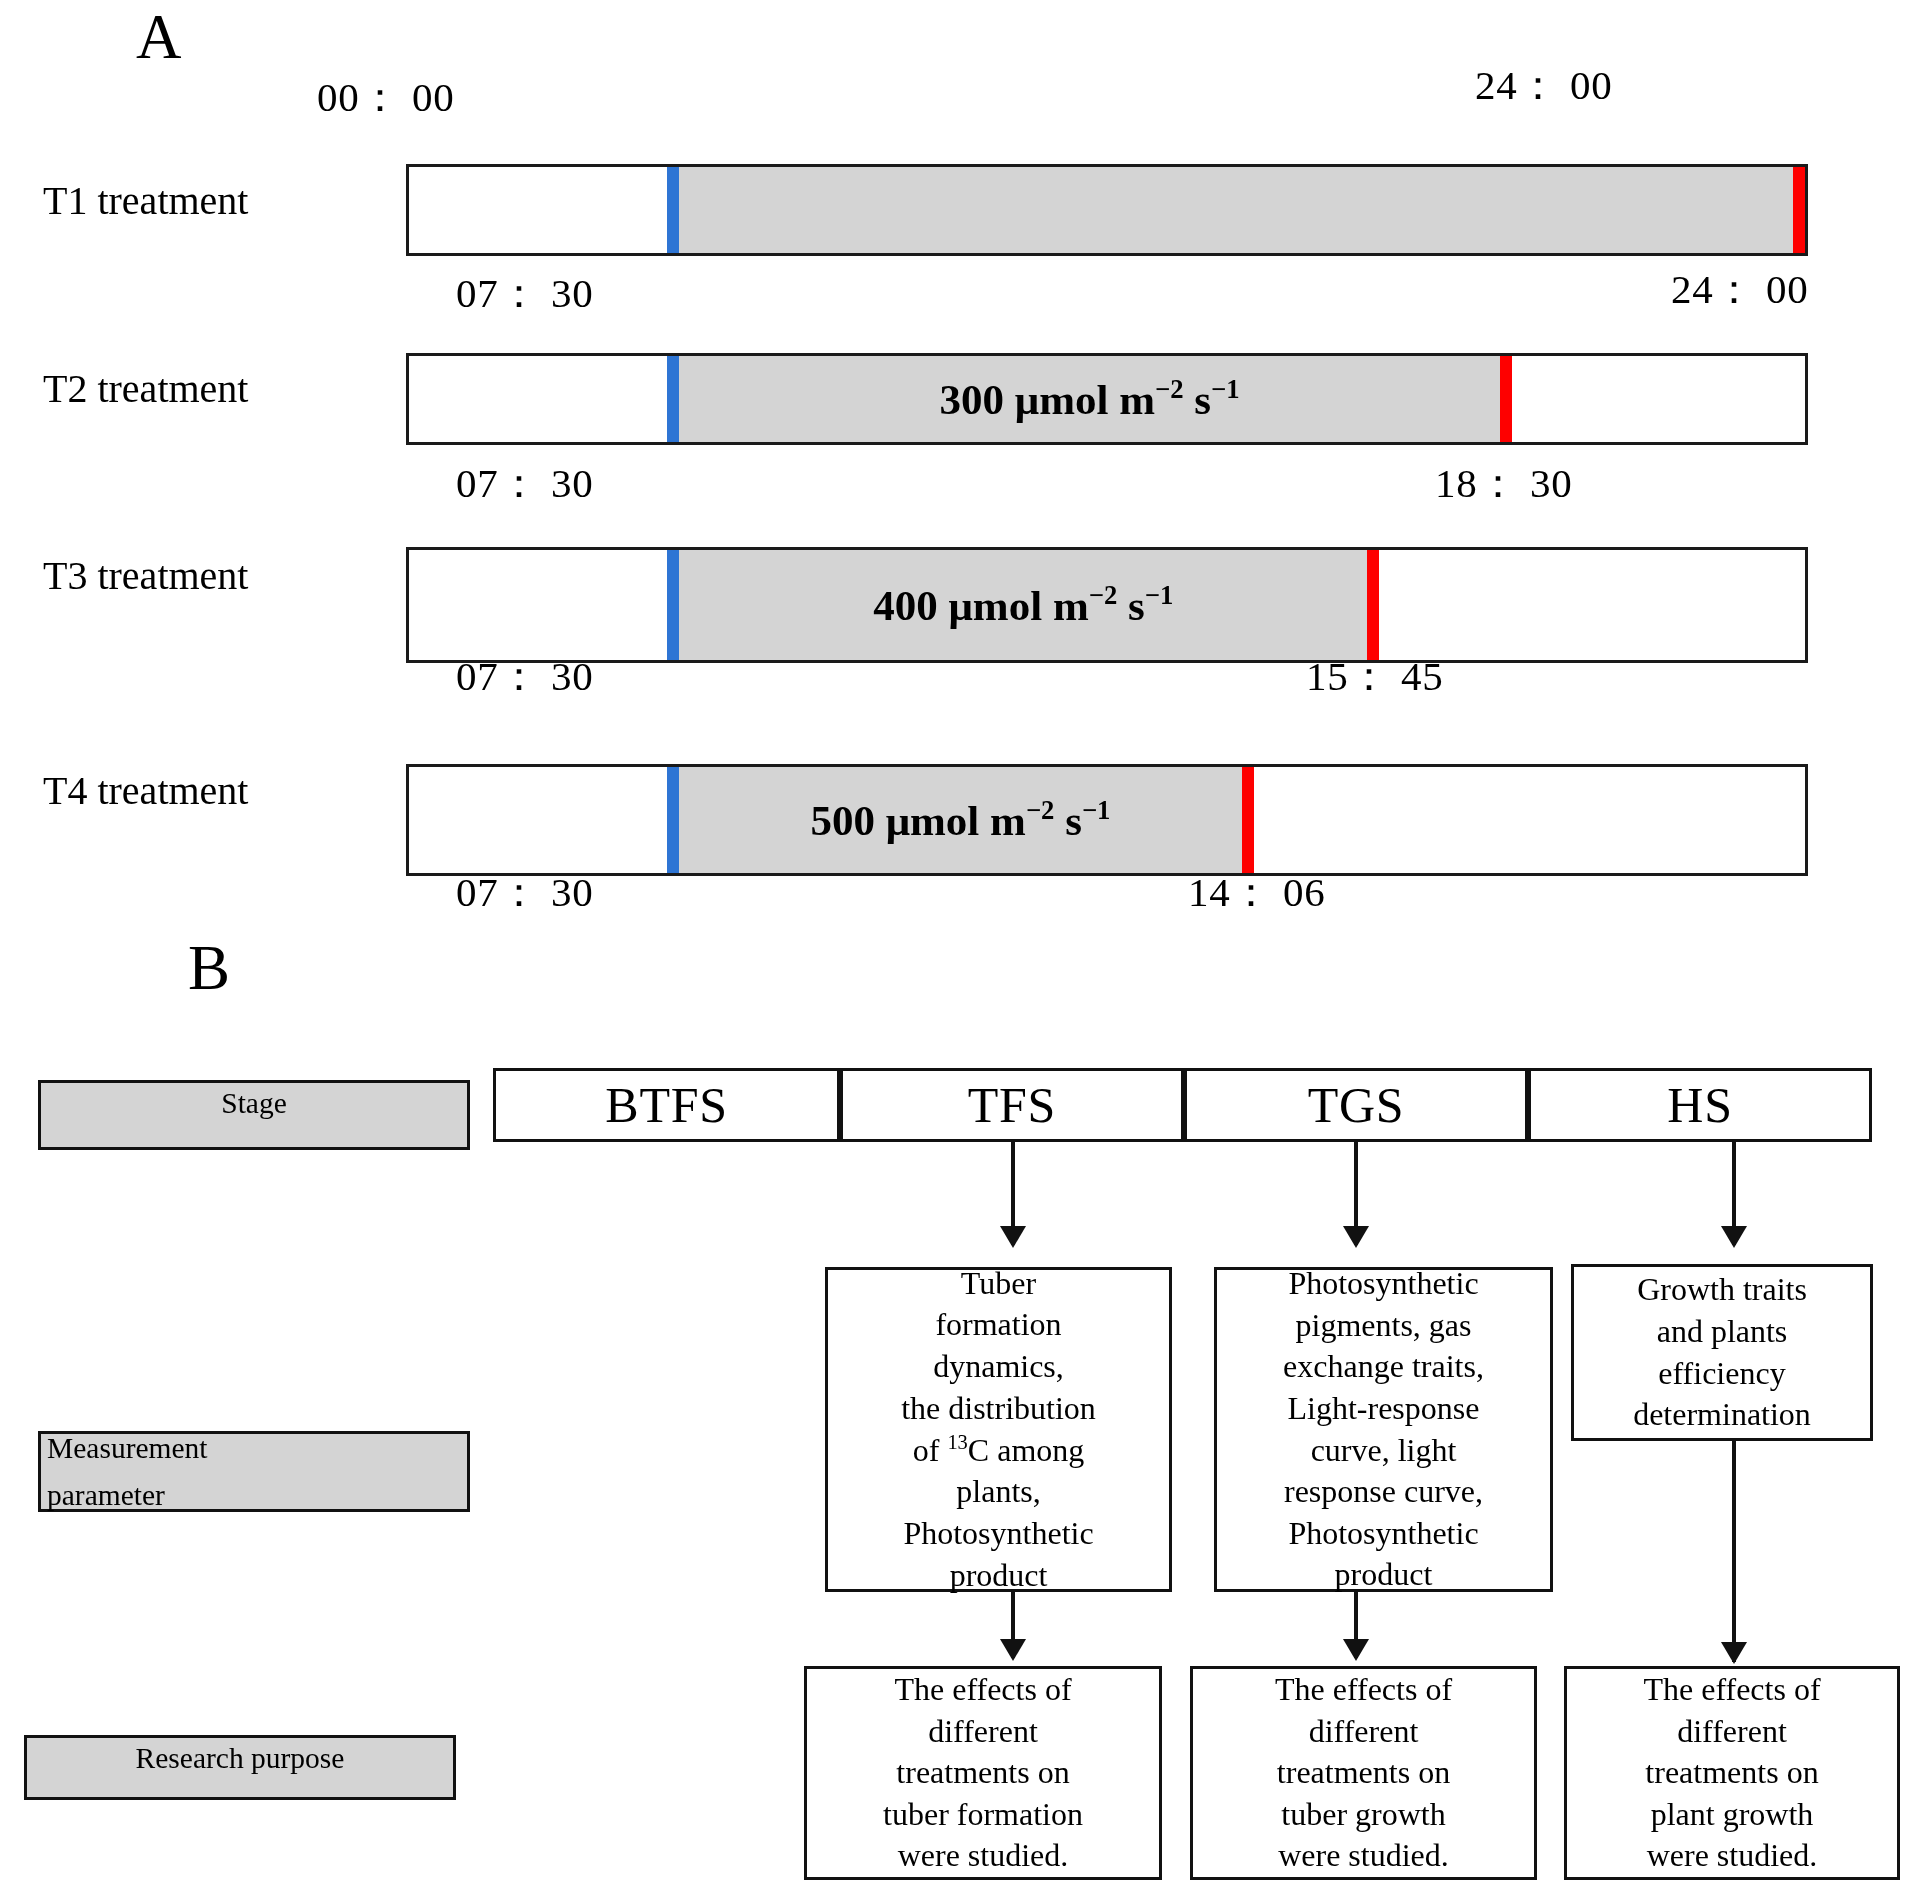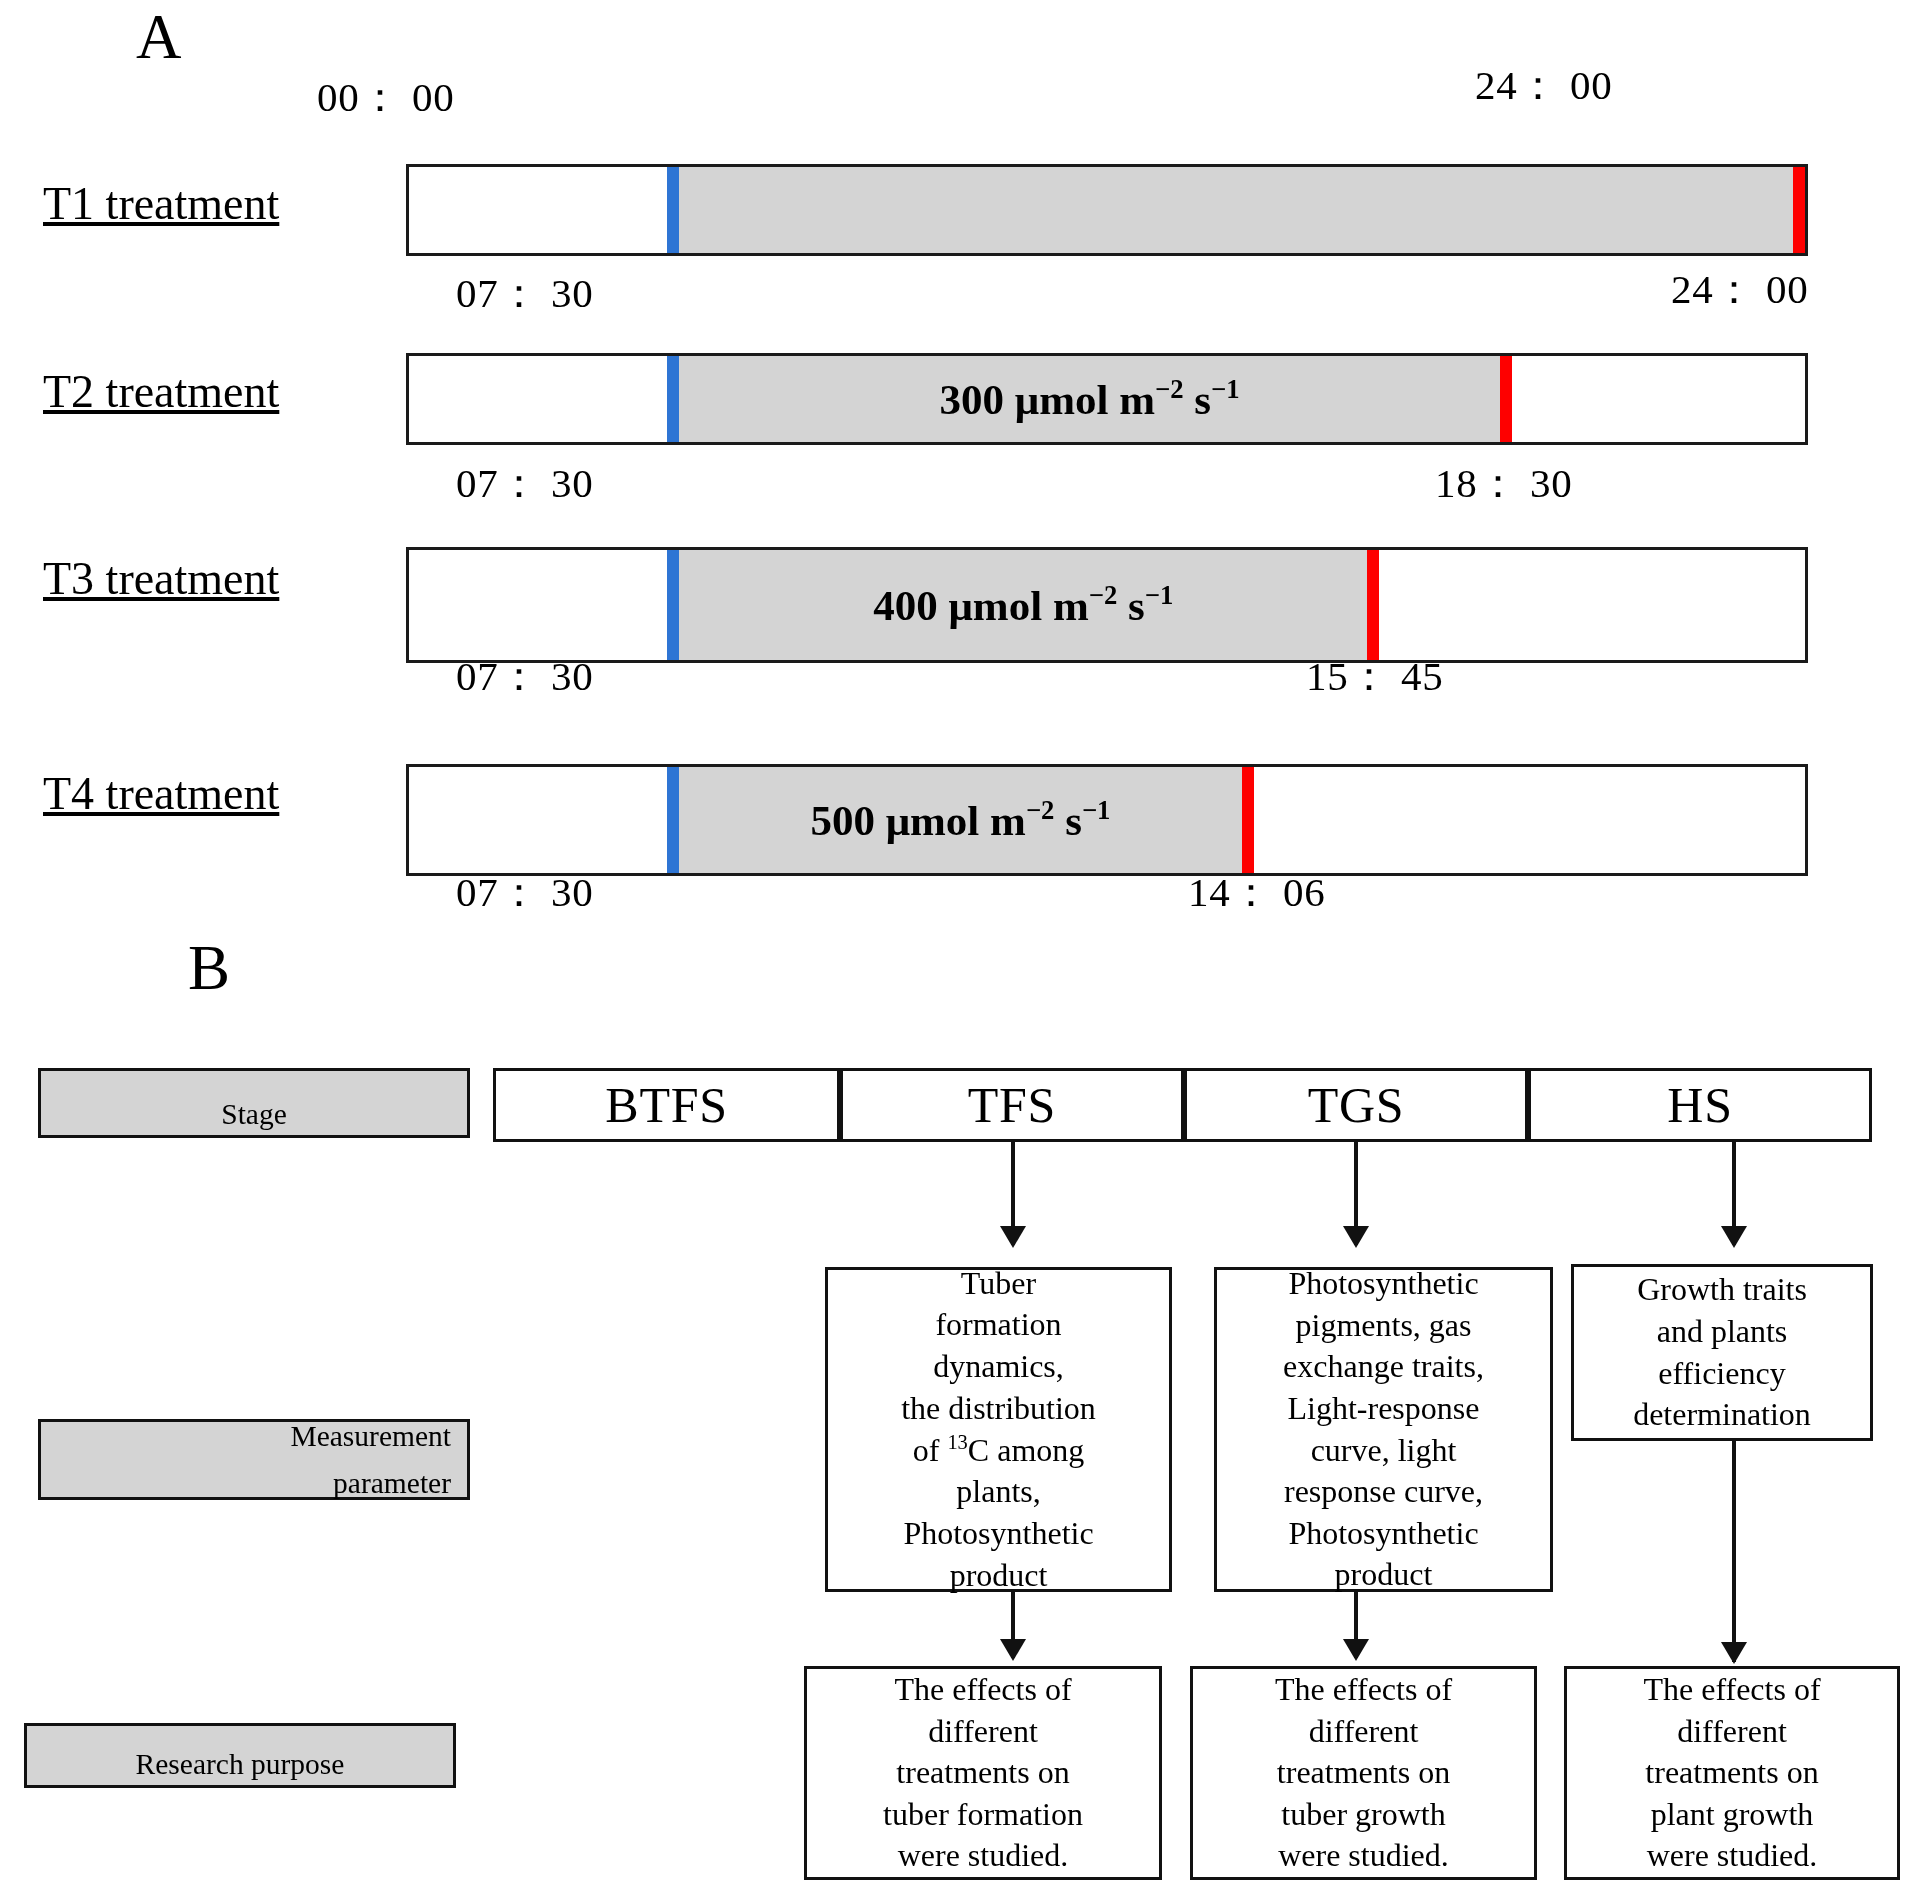--- a/index.html
+++ b/index.html
@@ -25,23 +25,22 @@
     line-height: 1;
   }
 
   .time-label {
     font-size: 41px;
     letter-spacing: 0.7px;
     white-space: nowrap;
   }
 
   .row-label {
-    font-size: 46px;
+    font-size: 40px;
     white-space: nowrap;
-    text-decoration: underline;
   }
 
   
   .bar-track {
     position: absolute;
     border: 3.7px solid #1a1a1a;
     background: #ffffff;
     box-sizing: border-box;
   }
   .bar-fill {
@@ -70,26 +69,27 @@
   }
   .bar-text sup { font-size: 0.62em; vertical-align: super; }
 
   
   .gray-label-box {
     position: absolute;
     background: #d4d4d4;
     border: 3.7px solid #111111;
     box-sizing: border-box;
     display: flex;
-    align-items: flex-end;
+    align-items: flex-start;
     justify-content: center;
     text-align: center;
     font-size: 29.5px;
     line-height: 1.18;
-    padding: 3px 16px;
+    padding: 3px 6px;
+    margin-top: 12px;
   }
 
   .stage-cell {
     position: absolute;
     border: 3px solid #111111;
     box-sizing: border-box;
     background: #ffffff;
     display: flex;
     align-items: center;
     justify-content: center;

